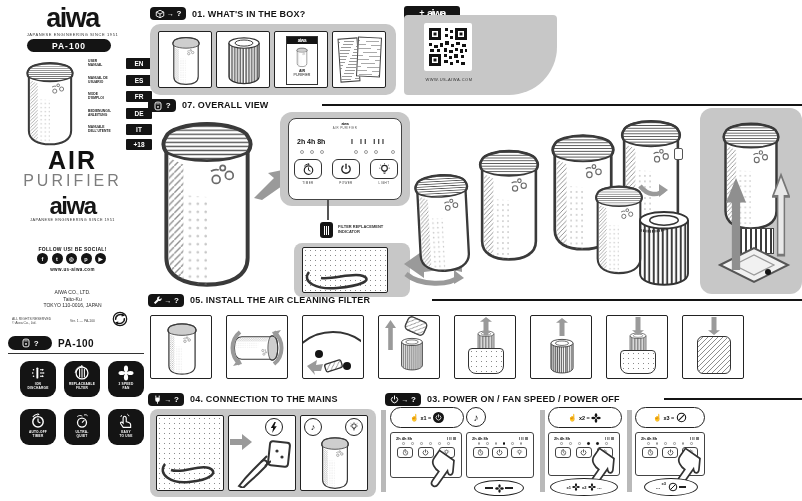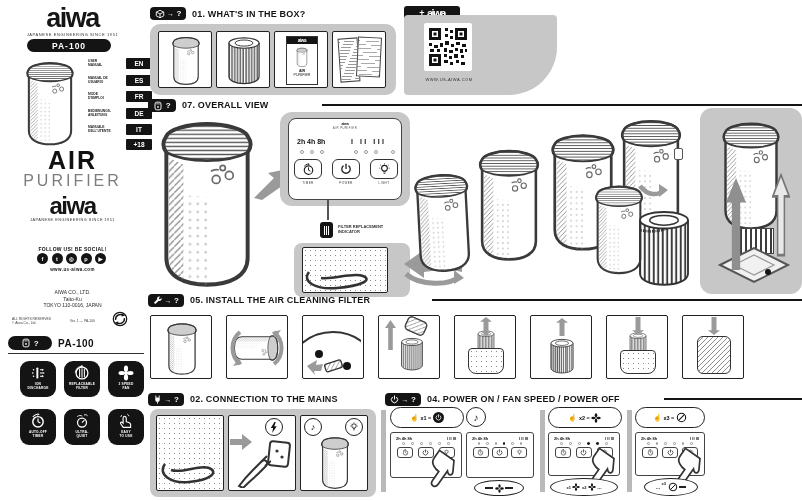--- a/index.html
+++ b/index.html
@@ -637,21 +637,21 @@
 </div>
 
 <div>
   <div class="chip" style="left:148px;top:393px;width:36px;height:13px">
     <svg style="width:9px;height:9px;color:#fff" viewBox="0 0 16 16">
         <use href="#sym-plug" width="100%" height="100%"></use>
       </svg>
     <span class="ar">→</span>
     <span class="q">?</span>
   </div>
-  <div class="sec-title" style="left:190px;top:394px">02. CONNECTION TO THE MAINS</div>
+  <div class="sec-title" style="left:190px;top:394px">04. CONNECTION TO THE MAINS</div>
   <div class="panel" style="left:150px;top:409px;width:226px;height:88px;border-radius:8px"></div>
 
   <div class="wbox dotbg" style="left:156px;top:415px;width:68px;height:76px">
     <svg style="position:absolute;left:2px;top:40px;width:62px;height:32px" viewBox="0 0 62 32">
       <path d="M6 8 C-2 18 12 28 30 26 C52 24 60 16 50 12 C40 8 24 18 12 14" fill="none" stroke="#333" stroke-width="2.5"></path>
     </svg>
   </div>
   <div class="wbox" style="left:228px;top:415px;width:68px;height:76px">
     <div class="bub" style="left:36px;top:2px;width:18px;height:18px">
       <svg style="width:8px;height:11px;color:#141414" viewBox="0 0 16 24">
@@ -687,21 +687,21 @@
 </div>
 
 <div>
   <div class="chip" style="left:385px;top:393px;width:36px;height:13px">
     <svg style="width:9px;height:9px;color:#fff" viewBox="0 0 20 20">
         <use href="#sym-power" width="100%" height="100%"></use>
       </svg>
     <span class="ar">→</span>
     <span class="q">?</span>
   </div>
-  <div class="sec-title" style="left:427px;top:394px">04. POWER ON / FAN SPEED / POWER OFF</div>
+  <div class="sec-title" style="left:427px;top:394px">03. POWER ON / FAN SPEED / POWER OFF</div>
   <div class="hr" style="left:664px;top:398px;width:138px"></div>
 
   <div class="sep" style="left:381px;top:410px;height:82px"></div>
   <div class="sep" style="left:540px;top:410px;height:82px"></div>
   <div class="sep" style="left:627px;top:410px;height:82px"></div>
 
   <div>
     <div class="bub" style="left:390px;top:407px;width:74px;height:21px;border-radius:11px">
       <span class="px">☝</span>
       <span class="xn">x1</span>

